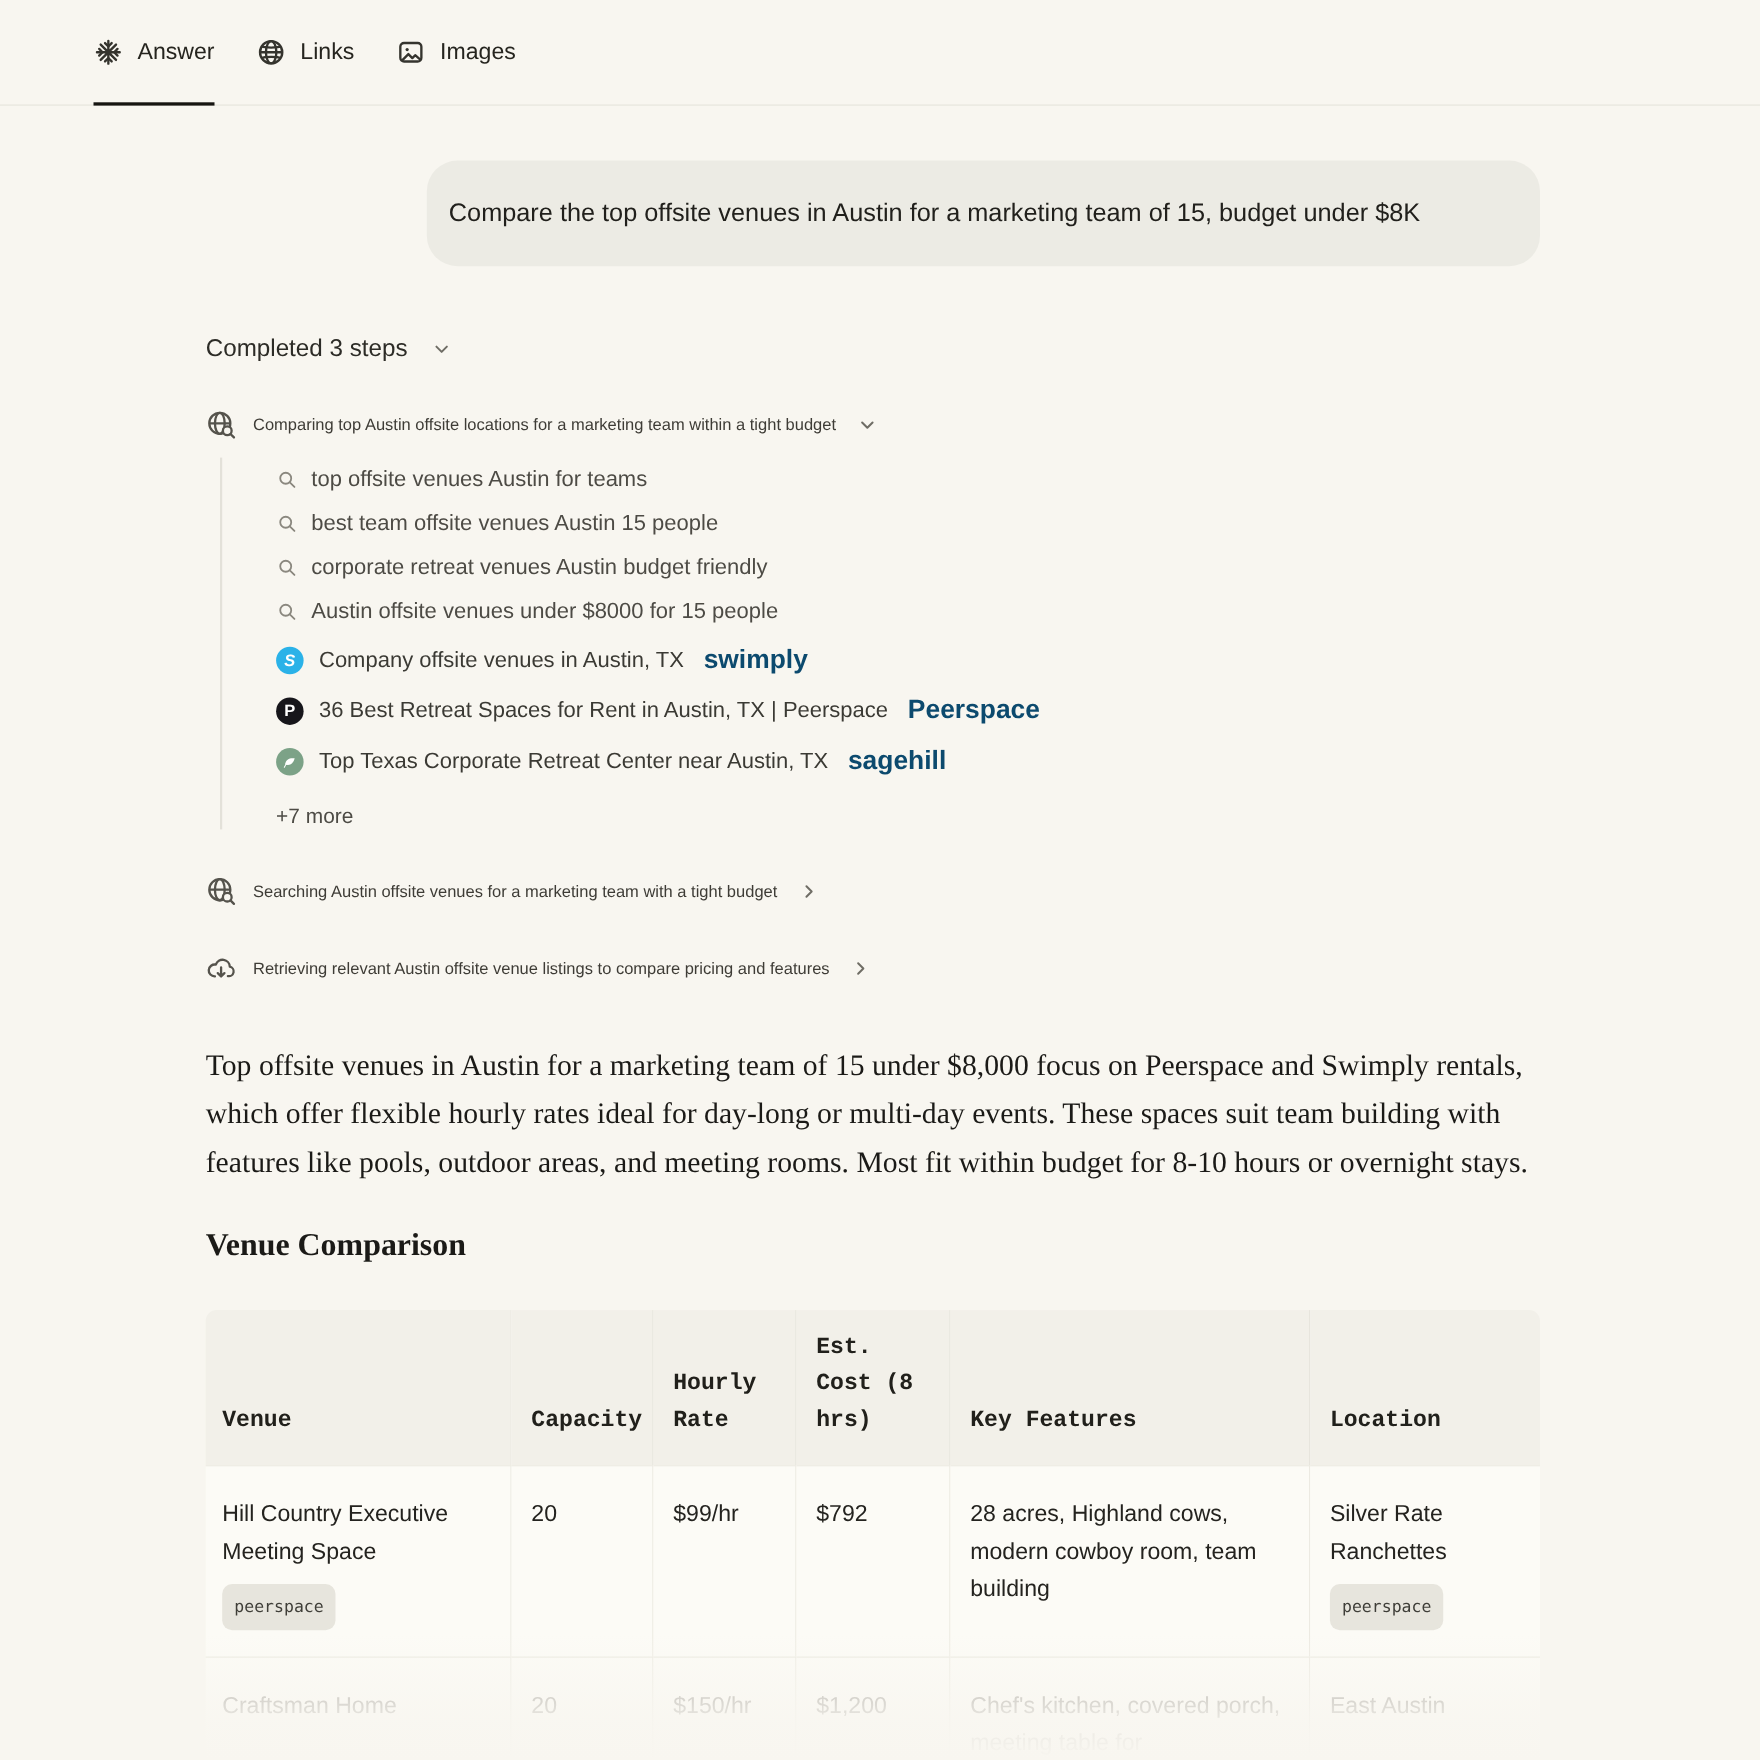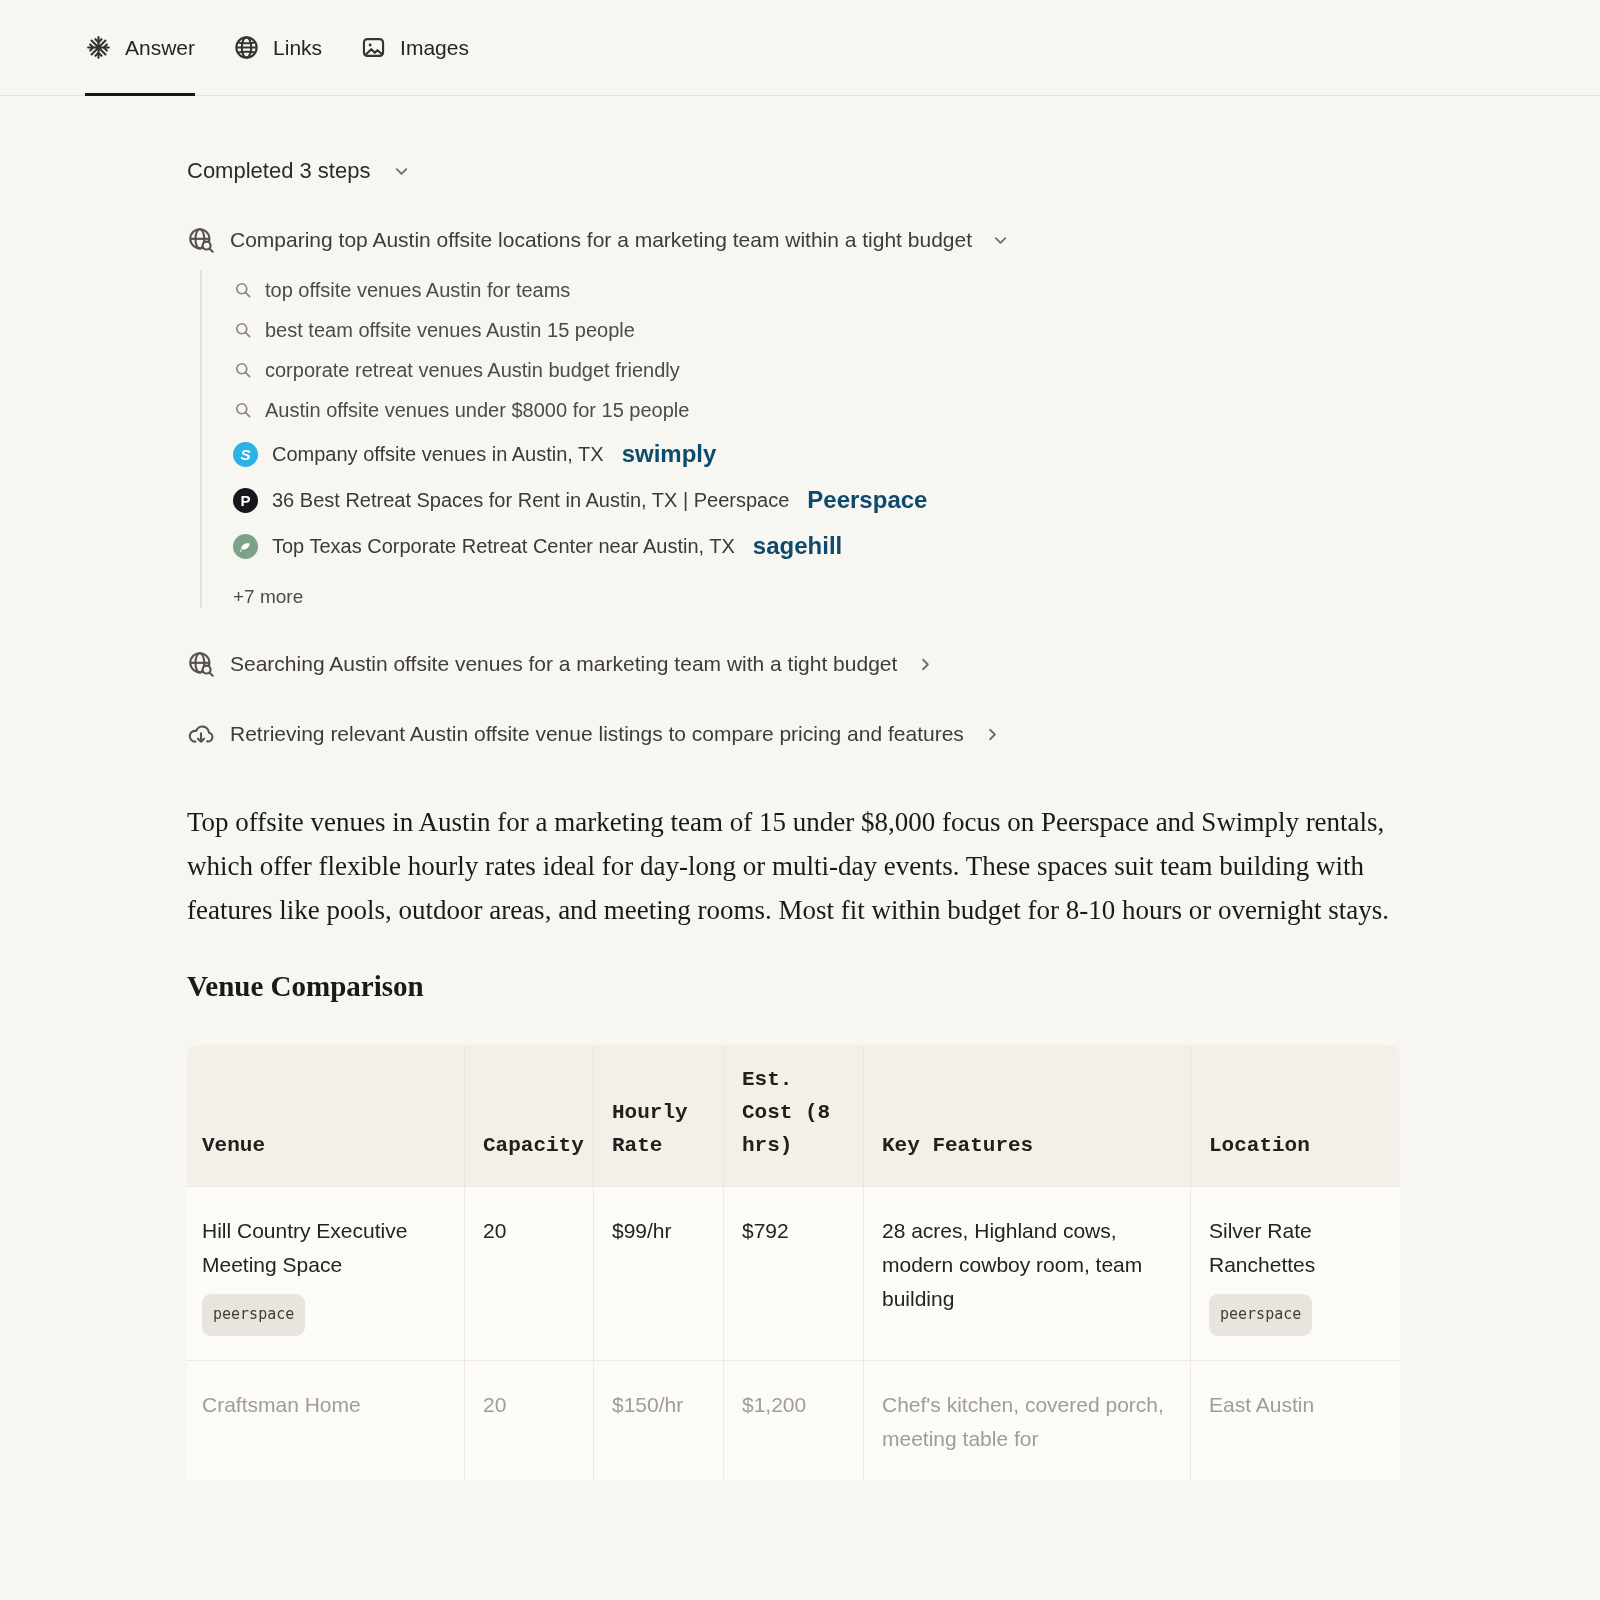--- a/index.html
+++ b/index.html
@@ -34,28 +34,28 @@
   }
 
   .steps-header {
     margin-top:62px; display:flex; align-items:center; gap:22px;
     font-size:22px; color:#2d2c27; cursor:pointer; width:max-content;
   }
   .chev { width:19px; height:19px; color:#6f6d65; flex:0 0 auto; }
 
   .step-row {
     margin-top:42px; display:flex; align-items:center; gap:15px;
-    font-size:21px; color:#3e3c36; cursor:pointer; width:max-content; max-width:100%;
+    font-size:15px; color:#3e3c36; cursor:pointer; width:max-content; max-width:100%;
   }
   .step-row .sicon { width:28px; height:28px; color:#55534c; flex:0 0 auto; }
   .step-row .chev { margin-left:4px; }
 
   .step-children {
     margin-left:13px; margin-top:16px; margin-bottom:4px;
-    border-left:2px solid #e3e1d9; padding-left:31px;
+    border-left:2px solid #e3e1d9; padding-left:49px;
   }
   .search-item {
     display:flex; align-items:center; gap:12px; height:40px;
     font-size:20px; color:#4d4b45;
   }
   .search-item .micon { width:20px; height:20px; color:#8b887f; flex:0 0 auto; }
   .source-item {
     display:flex; align-items:center; gap:14px; height:44px;
     font-size:20px; color:#3b3a34; margin-top:2px;
   }
@@ -138,20 +138,23 @@
         <rect x="3.5" y="4.5" width="17" height="15" rx="3"></rect>
         <circle cx="9" cy="9.8" r="1.3" fill="currentColor" stroke="none"></circle>
         <path d="M5 18.5l5-5 3.2 3.2 2.3-2.3 4.8 4.1"></path>
       </svg>
       <span>Images</span>
     </div>
   </header>
 
   <main class="content">
 
+    <div class="query-bubble">
+      <span>Compare the top offsite venues in Austin for a marketing team of 15, budget under $8K</span>
+    </div>
 
     <div class="steps-header">
       <span>Completed 3 steps</span>
       <svg class="chev" viewBox="0 0 24 24" fill="none" stroke="currentColor" stroke-width="2.3" stroke-linecap="round" stroke-linejoin="round">
           <path d="M6 9l6 6 6-6"></path>
         </svg>
     </div>
 
     <div class="step-row">
       <svg class="sicon" viewBox="0 0 24 24" fill="none" stroke="currentColor" stroke-width="1.8">

